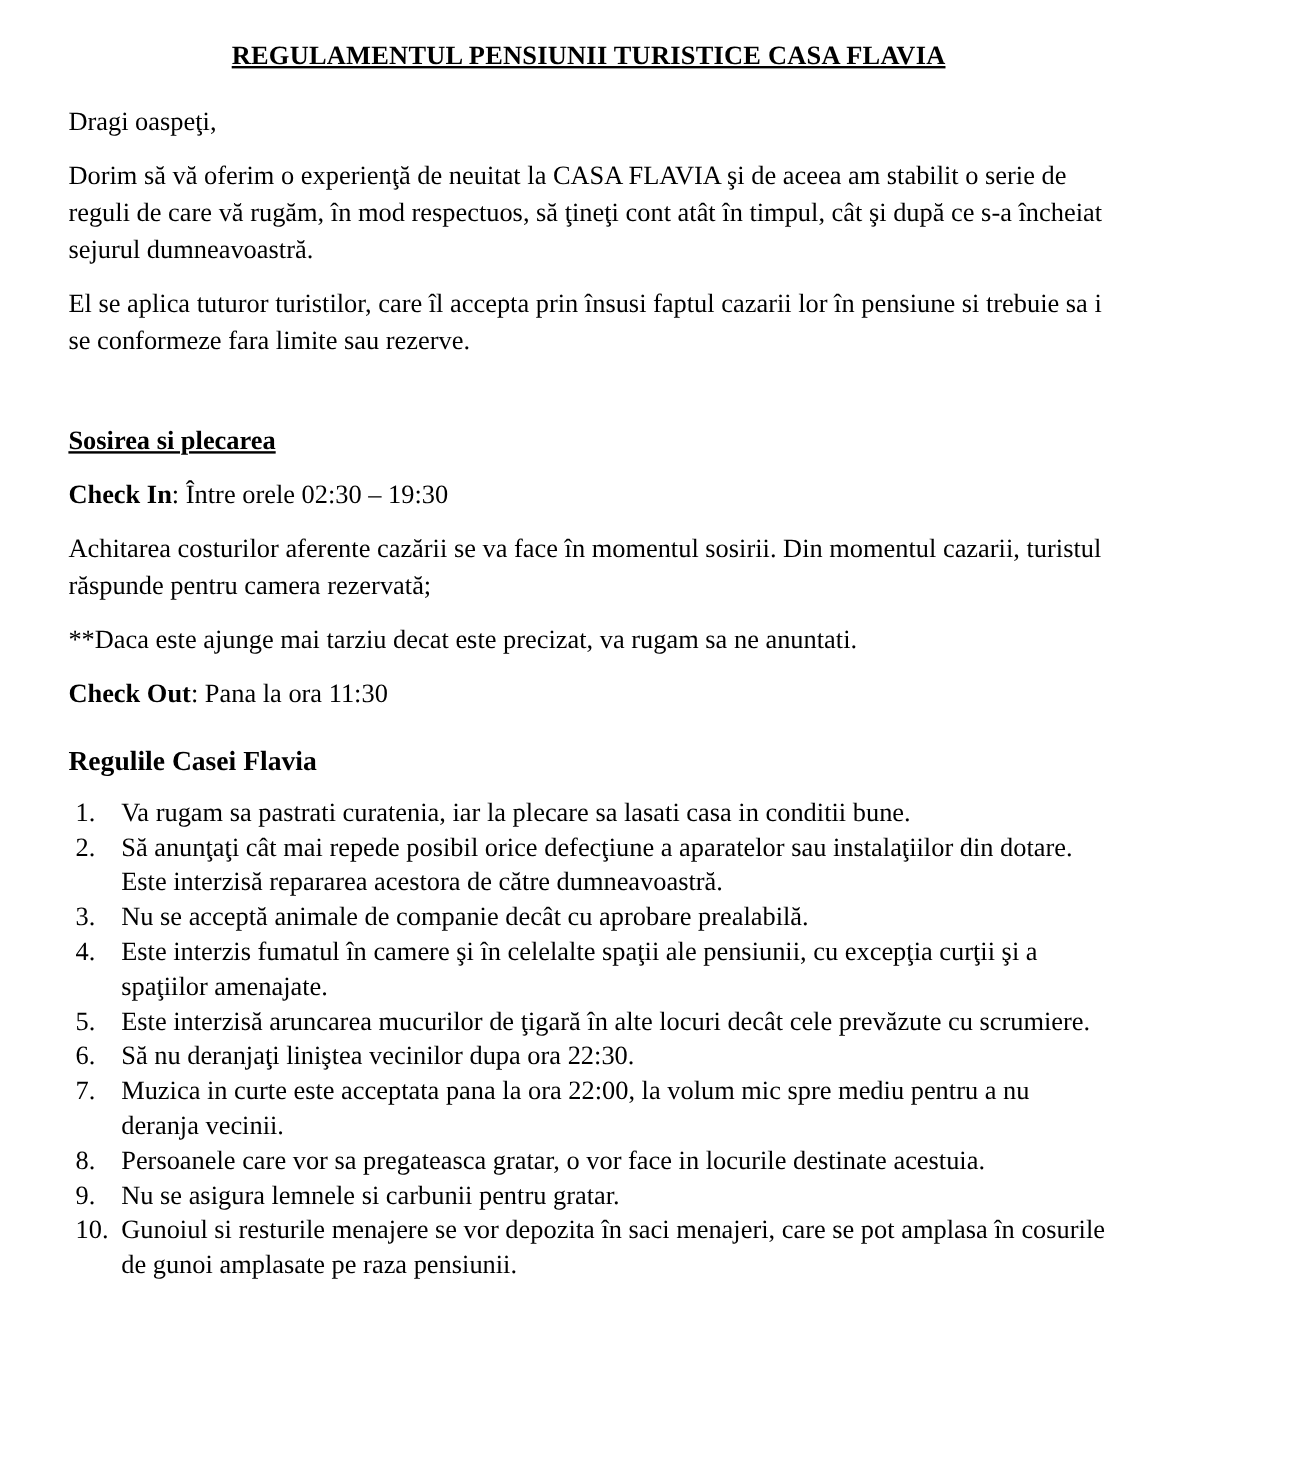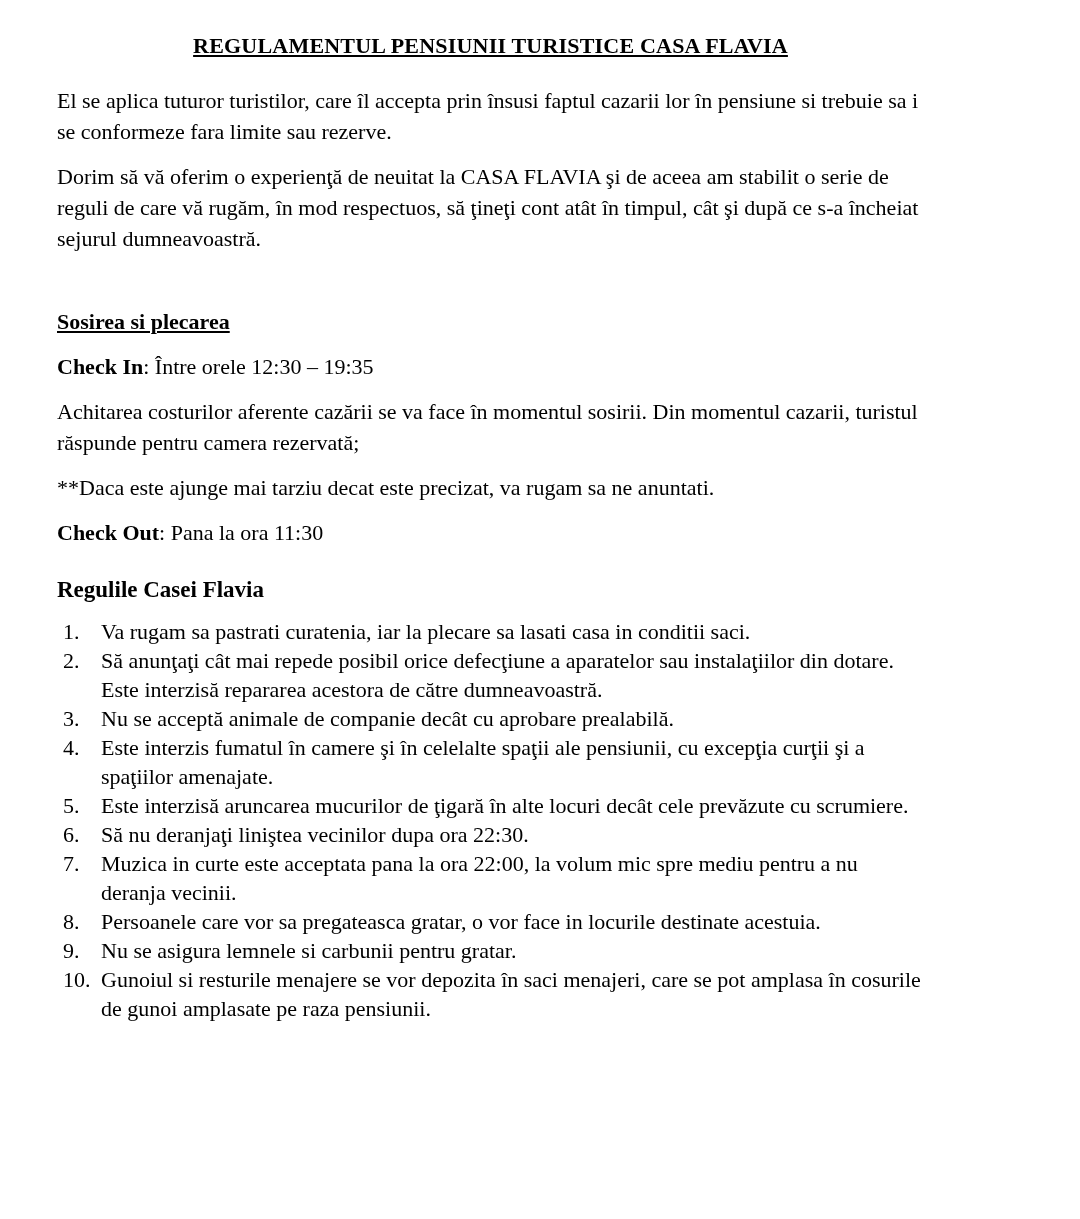--- a/index.html
+++ b/index.html
@@ -72,42 +72,43 @@
     margin: 12px 0 0 0;
   }
 </style>
 </head>
 <body>
 
 <div class="doc">
 
   <h1 class="doc-title">REGULAMENTUL PENSIUNII TURISTICE CASA FLAVIA</h1>
 
+  <p class="greeting">Dragi oaspeţi,</p>
+
+  <p>Dorim să vă oferim o experienţă de neuitat la CASA FLAVIA şi de aceea am stabilit o serie de reguli de care vă rugăm, în mod respectuos, să ţineţi cont atât în timpul, cât şi după ce s-a încheiat sejurul dumneavoastră.</p>
 
   <p>El se aplica tuturor turistilor, care îl accepta prin însusi faptul cazarii lor în pensiune si trebuie sa i se conformeze fara limite sau rezerve.</p>
 
-  <p>Dorim să vă oferim o experienţă de neuitat la CASA FLAVIA şi de aceea am stabilit o serie de reguli de care vă rugăm, în mod respectuos, să ţineţi cont atât în timpul, cât şi după ce s-a încheiat sejurul dumneavoastră.</p>
-
   <h2 class="section-heading">Sosirea si plecarea</h2>
 
-  <p class="kv-line"><span class="kv-label">Check In</span><span>: Între orele 12:30 – 19:35</span></p>
+  <p class="kv-line"><span class="kv-label">Check In</span><span>: Între orele 02:30 – 19:30</span></p>
 
   <p>Achitarea costurilor aferente cazării se va face în momentul sosirii. Din momentul cazarii, turistul răspunde pentru camera rezervată;</p>
 
   <p>**Daca este ajunge mai tarziu decat este precizat, va rugam sa ne anuntati.</p>
 
   <p class="kv-line"><span class="kv-label">Check Out</span><span>: Pana la ora 11:30</span></p>
 
 
   <h2 class="rules-heading">Regulile Casei Flavia</h2>
 
   <div class="rules-list">
     <div class="rule-row">
         <span class="rule-num">1.</span>
-        <span class="rule-text">Va rugam sa pastrati curatenia, iar la plecare sa lasati casa in conditii saci.</span>
+        <span class="rule-text">Va rugam sa pastrati curatenia, iar la plecare sa lasati casa in conditii bune.</span>
       </div>
     <div class="rule-row">
         <span class="rule-num">2.</span>
         <span class="rule-text">Să anunţaţi cât mai repede posibil orice defecţiune a aparatelor sau instalaţiilor din dotare. Este interzisă repararea acestora de către dumneavoastră.</span>
       </div>
     <div class="rule-row">
         <span class="rule-num">3.</span>
         <span class="rule-text">Nu se acceptă animale de companie decât cu aprobare prealabilă.</span>
       </div>
     <div class="rule-row">

